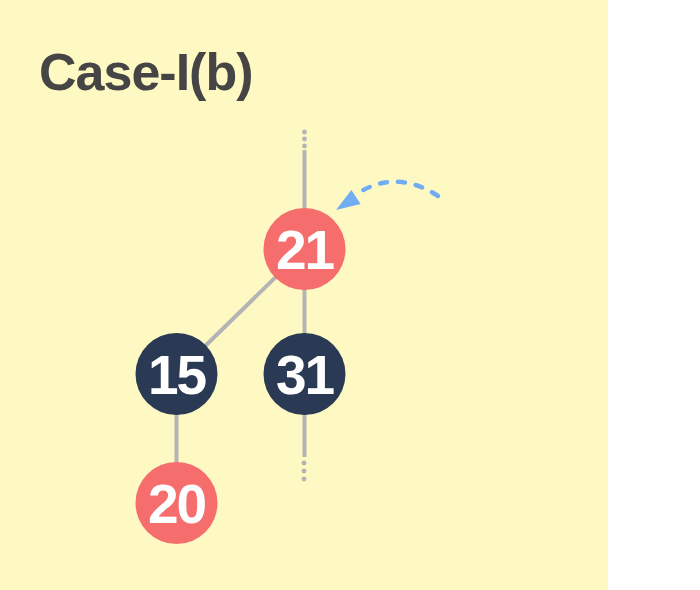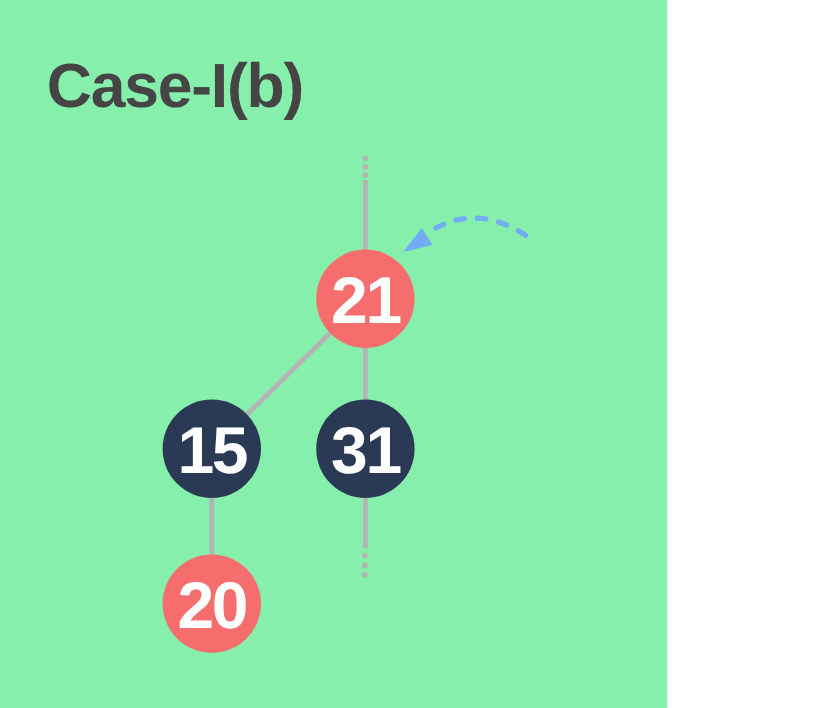--- a/index.html
+++ b/index.html
@@ -3,23 +3,23 @@
 <meta charset="utf-8">
 <style>
   html, body {
     margin: 0;
     padding: 0;
     background: #ffffff;
     font-family: "Liberation Sans", "DejaVu Sans", sans-serif;
   }
   .canvas {
     position: relative;
-    width: 556px;
+    width: 608px;
     height: 590px;
-    background: #86efac;
+    background: #fef9c3;
     overflow: hidden;
   }
   .page-title {
     position: absolute;
     left: 39px;
     top: 46px;
     margin: 0;
     font-size: 52px;
     font-weight: bold;
     letter-spacing: -1px;

